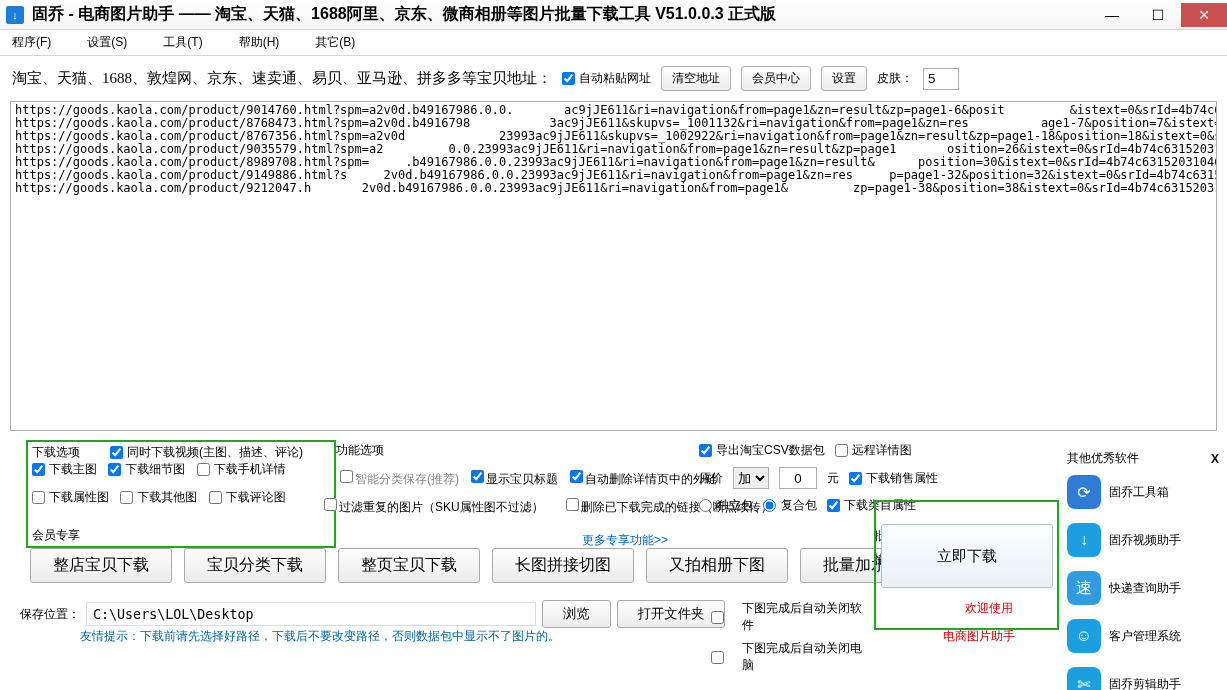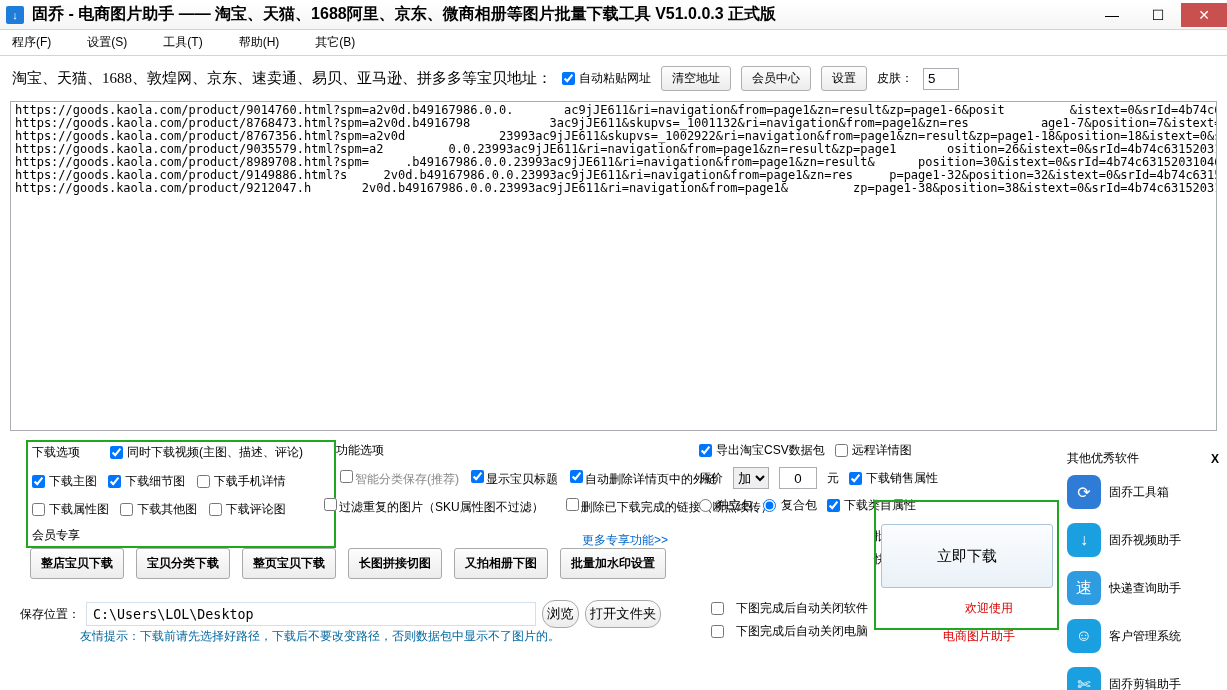--- a/index.html
+++ b/index.html
@@ -28,36 +28,36 @@
 .urlbox { margin: 4px 10px; border: 1px solid #abadb3; height: 330px; overflow: auto; padding: 2px 4px; font-family: SimSun, monospace; font-size: 12px; line-height: 13px; white-space: pre; resize: none; width: calc(100% - 20px); }
 
 
 .lower { position: absolute; left: 0; right: 0; top: 440px; bottom: 0; }
 
 .boxA { position: absolute; left: 26px; top: 0; width: 310px; height: 108px; border: 2px solid #1fa81f; padding-left: 15px; }
 .boxA .rows { position: absolute; left: 4px; top: 2px; right: 4px; }
 .boxA .line1 { display: flex; align-items: center; }
 .boxA .line1 .t1 { margin-right: 30px; }
 .boxA .chk { display: inline-flex; align-items: center; gap: 2px; margin-right: 8px; }
-.boxA .r2 { margin-top: 12px; }
+.boxA .r2 { margin-top: 0; }
 .boxA .r3 { margin-top: 10px; }
 .memb { position: absolute; left: 4px; bottom: 2px; }
 
 .func { position: absolute; left: 336px; top: 2px; }
 .func2 { position: absolute; left: 340px; top: 30px; display: flex; align-items: center; gap: 12px; }
 .func3 { position: absolute; left: 324px; top: 58px; display: flex; align-items: center; gap: 22px; }
 
 .more { position: absolute; left: 582px; top: 92px; color: #0066cc; cursor: pointer; }
 
 .btnrow { position: absolute; left: 30px; top: 108px; display: flex; gap: 12px; }
-.mainbtn { background: linear-gradient(#fdfdfd, #ececec); border: 1px solid #a9a9a9; border-radius: 3px; padding: 6px 10px; cursor: pointer; font-size: 12px; font-weight: bold; }
+.mainbtn { background: linear-gradient(#fdfdfd, #ececec); border: 1px solid #a9a9a9; border-radius: 3px; padding: 6px 22px; cursor: pointer; font-size: 16px; }
 
 .saverow { position: absolute; left: 20px; top: 160px; display: flex; align-items: center; gap: 6px; }
 .saverow input.path { width: 450px; height: 24px; border: 1px solid #d3e0ec; padding: 0 6px; font-family: SimSun, monospace; }
-.saverow .sbtn { background: linear-gradient(#fdfdfd, #ececec); border: 1px solid #a9a9a9; border-radius: 13px; padding: 4px 4px; cursor: pointer; }
+.saverow .sbtn { background: linear-gradient(#fdfdfd, #ececec); border: 1px solid #a9a9a9; border-radius: 3px; padding: 4px 20px; cursor: pointer; }
 
 .hint { position: absolute; left: 80px; top: 188px; color: #0369a1; font-size: 12px; }
 
 
 .panelR { position: absolute; right: 168px; top: 2px; width: 360px; }
 .panelR .row { display: flex; align-items: center; gap: 10px; margin-bottom: 8px; }
 .panelR .chk { display: inline-flex; align-items: center; gap: 2px; }
 .panelR select { height: 22px; border: 1px solid #abadb3; }
 .panelR input.num { width: 38px; height: 22px; border: 1px solid #abadb3; text-align: center; }
 .panelR label.rad { display: inline-flex; align-items: center; gap: 3px; }
@@ -67,21 +67,21 @@
 .slider { width: 130px; }
 .sliderrow { display: flex; align-items: center; gap: 6px; margin-top: 6px; }
 
 .bigbtn-wrap { position: absolute; right: 168px; top: 60px; width: 185px; height: 130px; border: 2px solid #1fa81f; }
 .bigbtn { position: absolute; right: 174px; top: 84px; width: 172px; height: 64px; background: linear-gradient(#fbfdff, #e9f1f7); border: 1px solid #a9c4da; border-radius: 3px; display: flex; align-items: center; justify-content: center; font-size: 15px; cursor: pointer; text-align: right; }
 
 .huanying { position: absolute; right: 214px; top: 160px; color: #d00; font-size: 12px; }
 .brand { position: absolute; right: 212px; top: 188px; color: #d00; font-size: 12px; }
 
 .chkcol { position: absolute; right: 356px; top: 160px; width: 160px; }
-.chkcol .chk { display: flex; align-items: center; gap: 10px; margin-bottom: 6px; }
+.chkcol .chk { display: flex; align-items: center; gap: 16px; margin-bottom: 6px; }
 
 
 .soft { position: absolute; right: 4px; top: 450px; width: 160px; }
 .soft .hdr { display: flex; justify-content: space-between; align-items: center; margin-bottom: 8px; padding: 0 4px; }
 .soft .close { cursor: pointer; font-weight: bold; }
 .soft .item { display: flex; align-items: center; gap: 8px; margin-bottom: 14px; padding-left: 4px; cursor: pointer; }
 .soft .ico { width: 34px; height: 34px; border-radius: 8px; display: inline-flex; align-items: center; justify-content: center; color: #fff; font-size: 16px; }
 .c1 { background: #2f7cd6; } .c2 { background: #1aa0e0; } .c3 { background: #2f9be0; } .c4 { background: #1aa0e0; } .c5 { background: #1aa0e0; }
 
 input[type=checkbox], input[type=radio] { margin: 0; }

